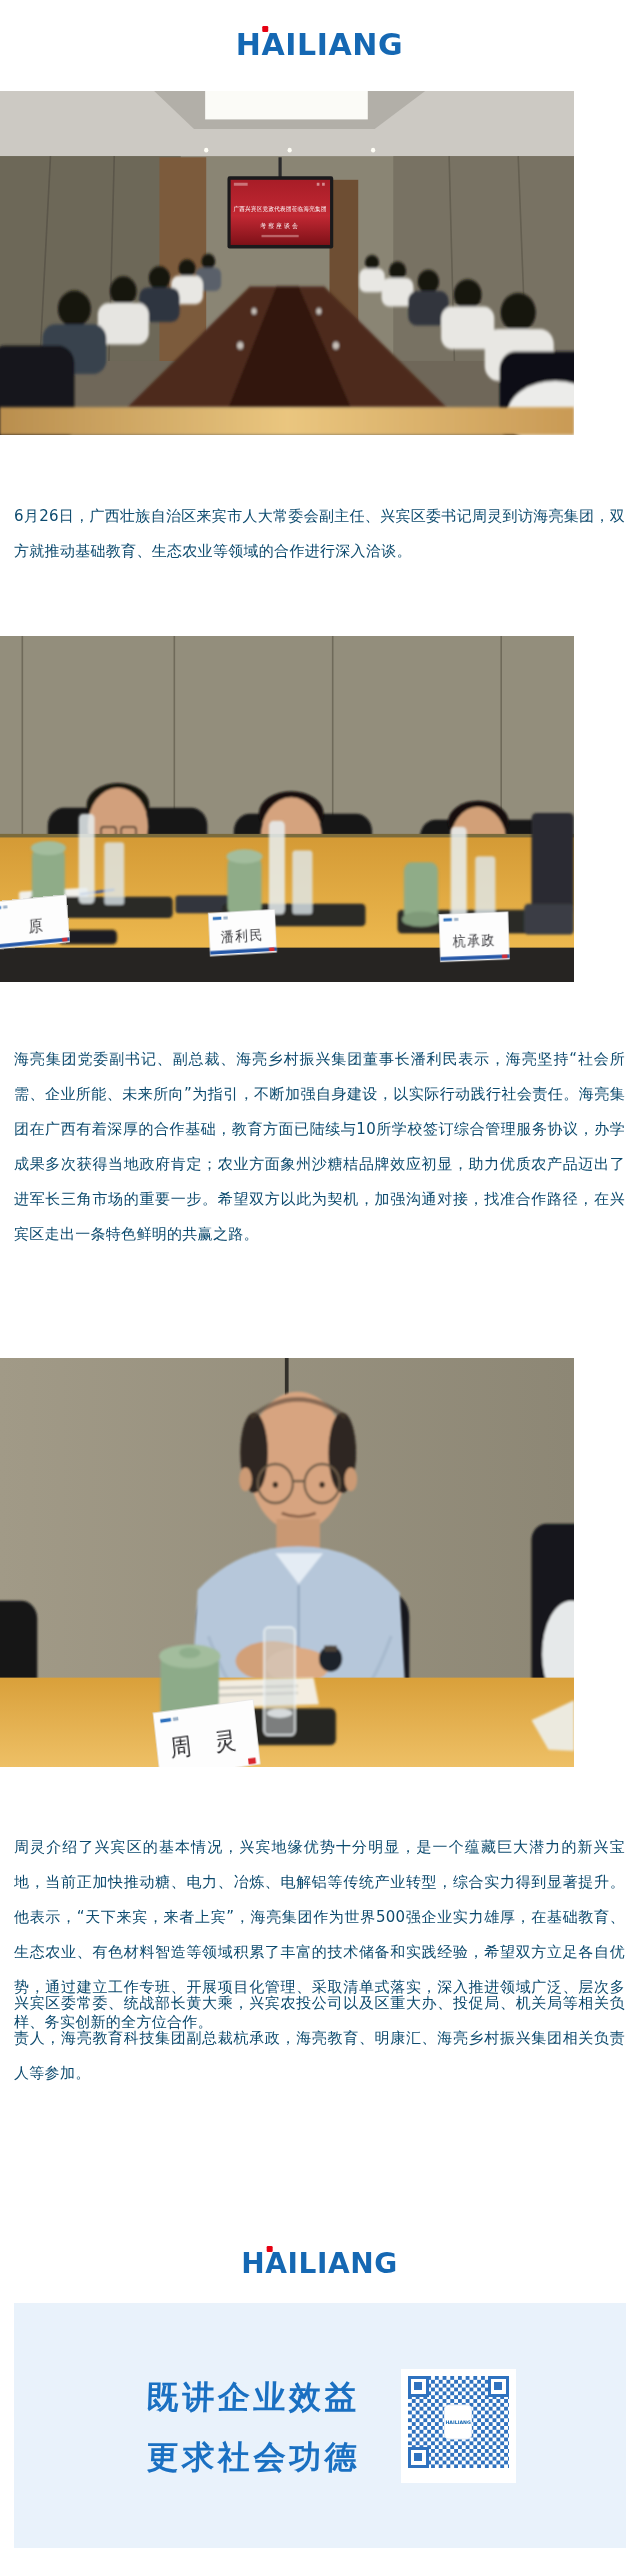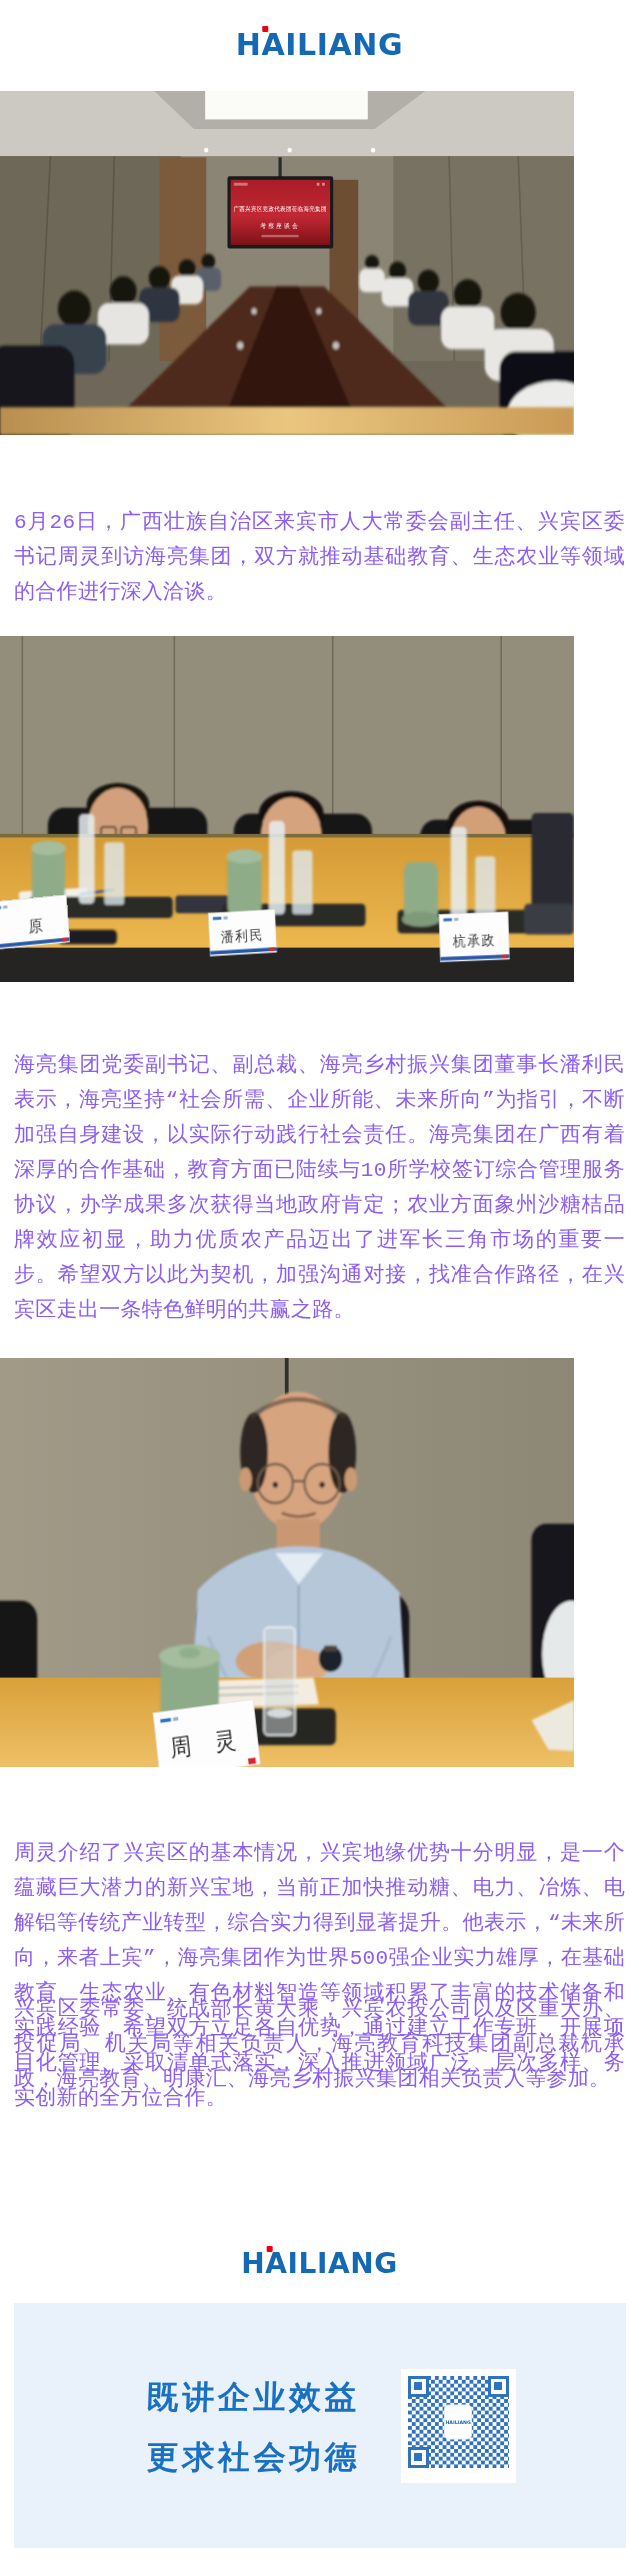--- a/index.html
+++ b/index.html
@@ -6,22 +6,22 @@
   #page{position:relative;width:639px;height:2576px;margin:16px auto;background:#ffffff;overflow:hidden;
         font-family:"DejaVu Sans","Liberation Sans",sans-serif;}
   
   .logo{position:absolute;left:50%;transform:translateX(-50%);color:#1568b3;font-weight:bold;letter-spacing:0.6px;}
   .logo .dot{position:absolute;background:#e60012;border-radius:1.2px;}
   .logo-top{top:10.7px;font-size:30px;}
   .logo-top .dot{left:26px;top:-1.2px;width:6.5px;height:6.5px;}
   .logo-bottom{top:2231px;font-size:28px;}
   .logo-bottom .dot{left:25px;top:-1.2px;width:6px;height:6px;}
   
-  .para{position:absolute;left:14px;width:611px;font-size:21px;line-height:35px;color:#8b5cf6;
-        text-align:justify;letter-spacing:0.3px;font-family:Liberation Mono, monospace;}
+  .para{position:absolute;left:14px;width:611px;font-size:15px;line-height:35px;color:#0c4a6e;
+        text-align:justify;letter-spacing:0.3px;}
   
   .photo{position:absolute;left:0;width:574px;overflow:hidden;}
   .photo svg{display:block;width:100%;height:100%;}
   
   .footer-box{position:absolute;left:13.6px;top:2287px;width:612px;height:245px;background:#e9f2fb;}
   .slogan{position:absolute;left:71px;width:337px;text-align:center;color:#1a70c2;font-weight:bold;
           font-size:32px;letter-spacing:3.6px;transform:skewX(-2deg);}
   .slogan1{top:73px;}
   .slogan2{top:133px;}
   .qr-card{position:absolute;left:387px;top:66px;width:115px;height:114px;background:#ffffff;}
@@ -318,21 +318,21 @@
       <g transform="translate(288 600) rotate(-7)">
         <rect width="190" height="110" fill="#fdfdfd" stroke="#e0e0e0"></rect>
         <rect x="12" y="12" width="20" height="6" fill="#2f72bf"></rect>
           <rect x="36" y="12" width="10" height="6" fill="#9fb3c8"></rect>
         <text x="95" y="76" text-anchor="middle" font-size="40" letter-spacing="16" fill="#2f2f33">周 灵</text>
         <rect x="168" y="98" width="14" height="10" fill="#d9272e"></rect>
       </g>
     </svg>
   </div>
 
-  <p class="para" style="top:1799px;">周灵介绍了兴宾区的基本情况，兴宾地缘优势十分明显，是一个蕴藏巨大潜力的新兴宝地，当前正加快推动糖、电力、冶炼、电解铝等传统产业转型，综合实力得到显著提升。他表示，“未来所向，来者上宾”，海亮集团作为世界500强企业实力雄厚，在基础教育、生态农业、有色材料智造等领域积累了丰富的技术储备和实践经验，希望双方立足各自优势，通过建立工作专班、开展项目化管理、采取清单式落实，深入推进领域广泛、层次多样、务实创新的全方位合作。</p>
+  <p class="para" style="top:1799px;">周灵介绍了兴宾区的基本情况，兴宾地缘优势十分明显，是一个蕴藏巨大潜力的新兴宝地，当前正加快推动糖、电力、冶炼、电解铝等传统产业转型，综合实力得到显著提升。他表示，“天下来宾，来者上宾”，海亮集团作为世界500强企业实力雄厚，在基础教育、生态农业、有色材料智造等领域积累了丰富的技术储备和实践经验，希望双方立足各自优势，通过建立工作专班、开展项目化管理、采取清单式落实，深入推进领域广泛、层次多样、务实创新的全方位合作。</p>
 
   <p class="para" style="top:1955px;">兴宾区委常委、统战部长黄大乘，兴宾农投公司以及区重大办、投促局、机关局等相关负责人，海亮教育科技集团副总裁杭承政，海亮教育、明康汇、海亮乡村振兴集团相关负责人等参加。</p>
 
   <div class="logo logo-bottom">
     <span>HAILIANG</span>
     <span class="dot"></span>
   </div>
 
   <div class="footer-box">
     <div class="slogan slogan1">既讲企业效益</div>

